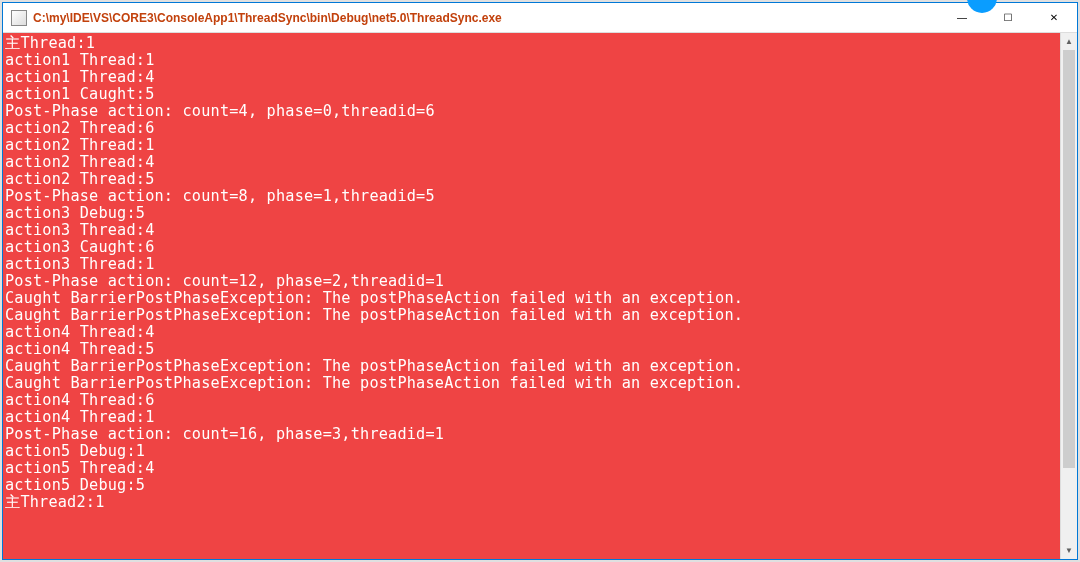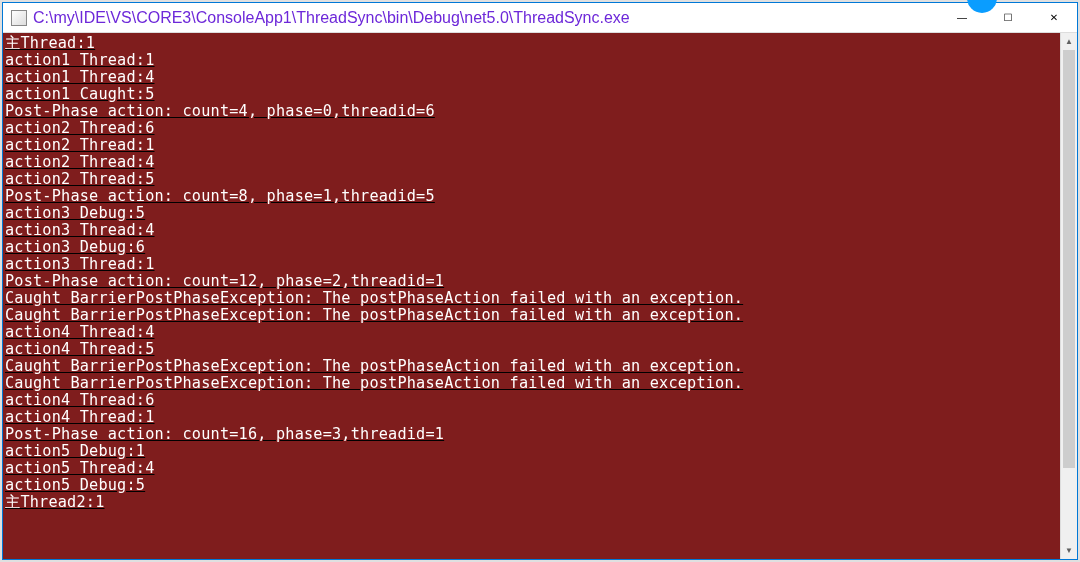--- a/index.html
+++ b/index.html
@@ -36,24 +36,25 @@
       width: 16px;
       height: 16px;
       margin-left: 8px;
       margin-right: 6px;
       border: 1px solid #888;
       background: linear-gradient(135deg, #fff 0%, #ddd 100%);
       flex-shrink: 0;
     }
     .titlebar-title {
       flex: 1;
-      font-size: 16px;
-      color: #6d28d9;
+      font-size: 12px;
+      color: #c2410c;
       white-space: nowrap;
       overflow: hidden;
+      font-weight: bold;
     }
     .titlebar-buttons {
       display: flex;
       height: 100%;
     }
     .titlebar-btn {
       width: 46px;
       height: 100%;
       display: flex;
       align-items: center;
@@ -73,24 +74,23 @@
       background: #0a9dff;
       border-radius: 0 0 15px 15px;
     }
     .console-area {
       flex: 1;
       display: flex;
       overflow: hidden;
     }
     .console {
       flex: 1;
-      background: #7f1d1d;
+      background: #ef4444;
       padding: 2px 13px 0 2px;
       overflow: hidden;
-      text-decoration: underline;
     }
     .console-line {
       font-family: "NSimSun", "SimSun", Consolas, monospace;
       font-size: 15.2px;
       line-height: 17px;
       color: #fff;
       white-space: pre;
       letter-spacing: 0.2px;
     }
     .scrollbar {
@@ -147,21 +147,21 @@
         <div class="console-line">action1 Thread:4</div>
         <div class="console-line">action1 Caught:5</div>
         <div class="console-line">Post-Phase action: count=4, phase=0,threadid=6</div>
         <div class="console-line">action2 Thread:6</div>
         <div class="console-line">action2 Thread:1</div>
         <div class="console-line">action2 Thread:4</div>
         <div class="console-line">action2 Thread:5</div>
         <div class="console-line">Post-Phase action: count=8, phase=1,threadid=5</div>
         <div class="console-line">action3 Debug:5</div>
         <div class="console-line">action3 Thread:4</div>
-        <div class="console-line">action3 Debug:6</div>
+        <div class="console-line">action3 Caught:6</div>
         <div class="console-line">action3 Thread:1</div>
         <div class="console-line">Post-Phase action: count=12, phase=2,threadid=1</div>
         <div class="console-line">Caught BarrierPostPhaseException: The postPhaseAction failed with an exception.</div>
         <div class="console-line">Caught BarrierPostPhaseException: The postPhaseAction failed with an exception.</div>
         <div class="console-line">action4 Thread:4</div>
         <div class="console-line">action4 Thread:5</div>
         <div class="console-line">Caught BarrierPostPhaseException: The postPhaseAction failed with an exception.</div>
         <div class="console-line">Caught BarrierPostPhaseException: The postPhaseAction failed with an exception.</div>
         <div class="console-line">action4 Thread:6</div>
         <div class="console-line">action4 Thread:1</div>

